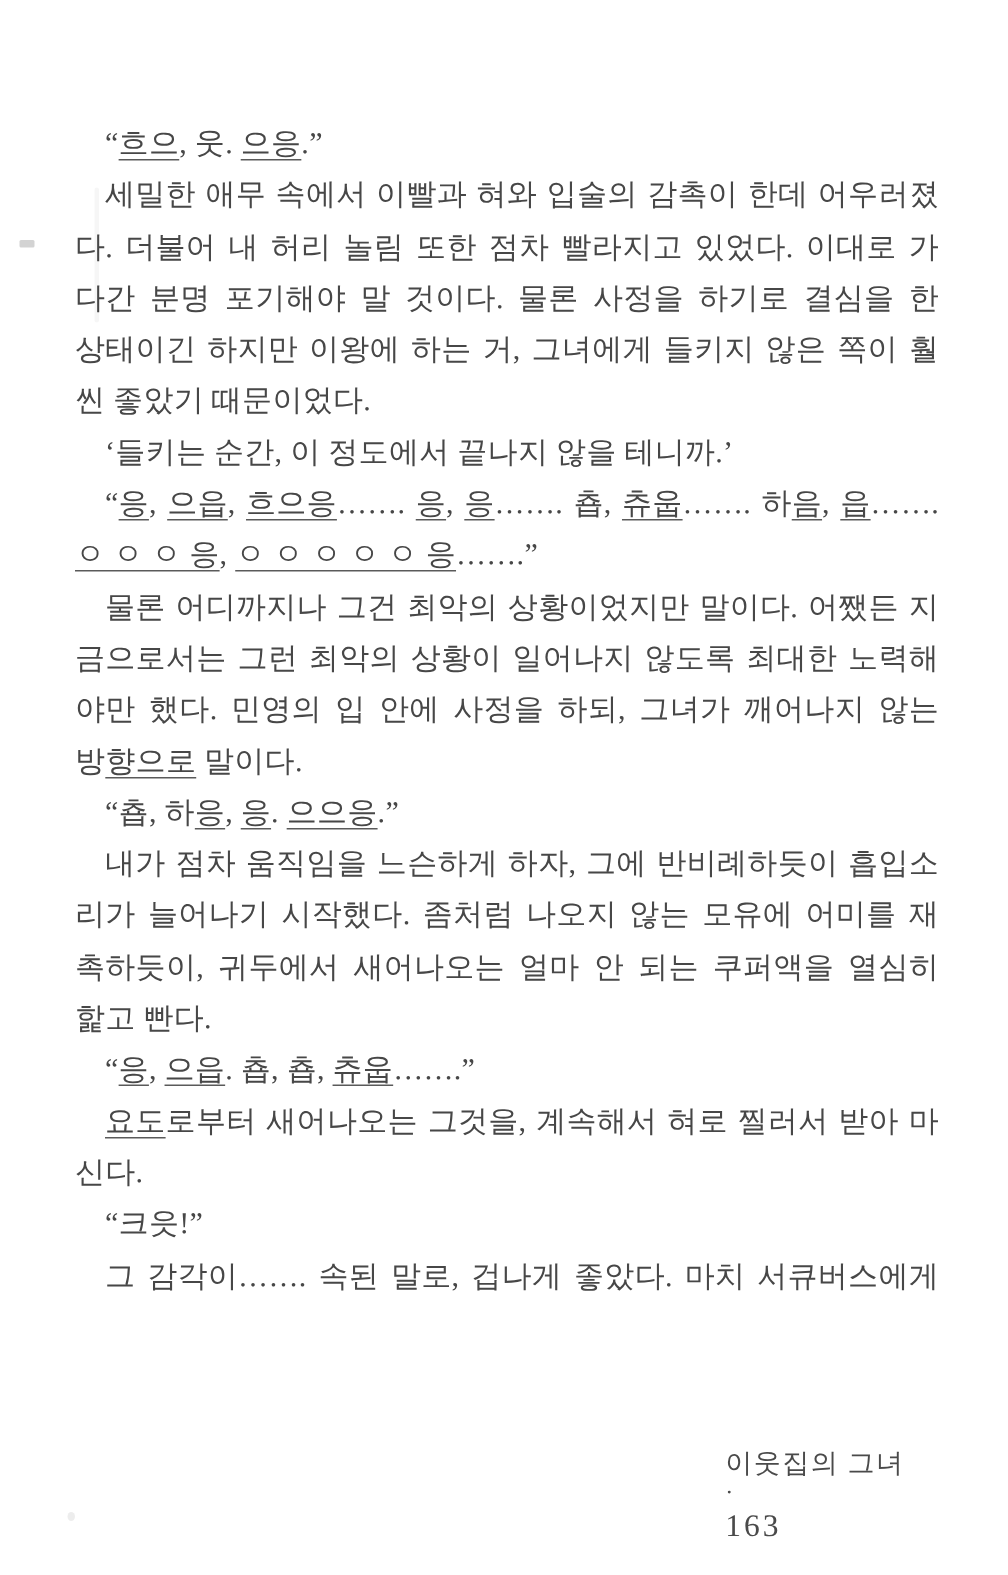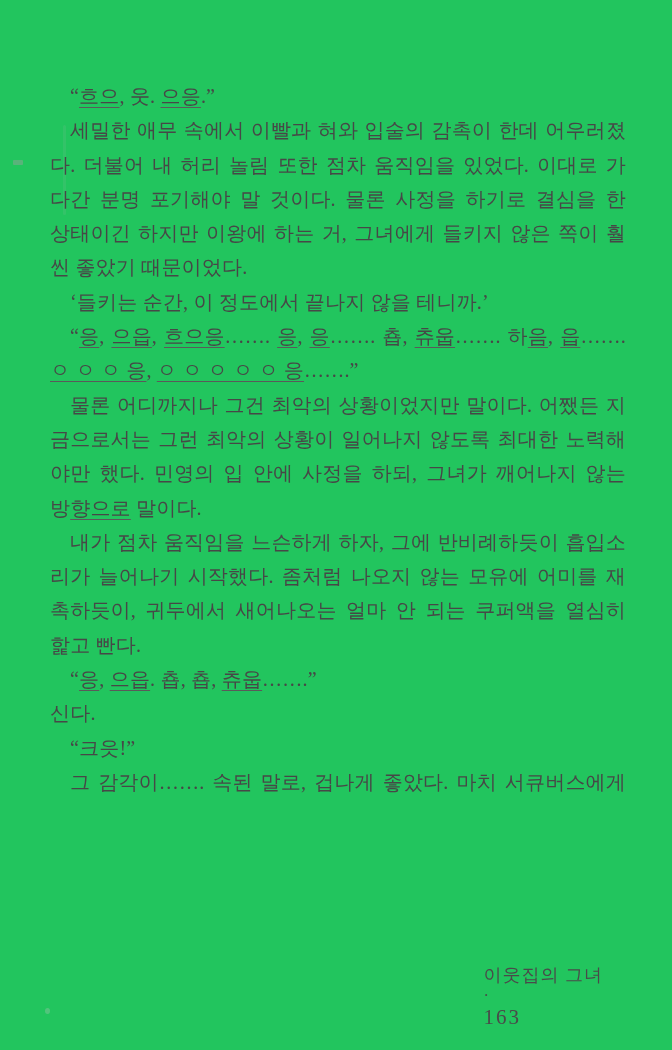--- a/index.html
+++ b/index.html
@@ -1,18 +1,18 @@
 <!DOCTYPE html>
 <html><head>
 <meta charset="utf-8">
 <style>
   html,body{margin:0;padding:0;background:#e9e9e7;}
   .page{
     position:relative;width:672px;height:1050px;margin:0 auto;
-    background:#22c55e;overflow:hidden;
+    background:#ffffff;overflow:hidden;
     font-family:"Liberation Serif","DejaVu Serif",serif;
     color:#474747;
     -webkit-font-smoothing:antialiased;
   }
   .text-block{
     position:absolute;left:50px;top:79px;width:576px;
     font-size:20px;line-height:34.3px;
     letter-spacing:0.2px;
   }
   .paragraph{margin:0;}
@@ -47,48 +47,52 @@
   <div class="art1"></div>
   <div class="art2"></div>
   <div class="art3"></div>
 
   <div class="text-block">
       <div class="paragraph">
         <div class="line nj ind"><span>“</span><span class="u">흐으</span><span>, 웃. </span><span class="u">으응</span><span>.”</span></div>
       </div>
       <div class="paragraph">
         <div class="line ind"><span>세밀한 애무 속에서 이빨과 혀와 입술의 감촉이 한데 어우러졌</span></div>
-        <div class="line"><span>다. 더불어 내 허리 놀림 또한 점차 움직임을 있었다. 이대로 가</span></div>
+        <div class="line"><span>다. 더불어 내 허리 놀림 또한 점차 빨라지고 있었다. 이대로 가</span></div>
         <div class="line"><span>다간 분명 포기해야 말 것이다. 물론 사정을 하기로 결심을 한</span></div>
         <div class="line"><span>상태이긴 하지만 이왕에 하는 거, 그녀에게 들키지 않은 쪽이 훨</span></div>
         <div class="line nj"><span>씬 좋았기 때문이었다.</span></div>
       </div>
       <div class="paragraph">
         <div class="line nj ind"><span>‘들키는 순간, 이 정도에서 끝나지 않을 테니까.’</span></div>
       </div>
       <div class="paragraph">
         <div class="line ind"><span>“</span><span class="u">응</span><span>, </span><span class="u">으읍</span><span>, </span><span class="u">흐으응</span><span>……. </span><span class="u">응</span><span>, </span><span class="u">응</span><span>……. 춉, </span><span class="u">츄웁</span><span>……. 하</span><span class="u">음</span><span>, </span><span class="u">읍</span><span>…….</span></div>
         <div class="line nj"><span class="u">ㅇ ㅇ ㅇ 응</span><span>, </span><span class="u">ㅇ ㅇ ㅇ ㅇ ㅇ 응</span><span>…….”</span></div>
       </div>
       <div class="paragraph">
         <div class="line ind"><span>물론 어디까지나 그건 최악의 상황이었지만 말이다. 어쨌든 지</span></div>
         <div class="line"><span>금으로서는 그런 최악의 상황이 일어나지 않도록 최대한 노력해</span></div>
         <div class="line"><span>야만 했다. 민영의 입 안에 사정을 하되, 그녀가 깨어나지 않는</span></div>
         <div class="line nj"><span>방</span><span class="u">향으로</span><span> 말이다.</span></div>
       </div>
       <div class="paragraph">
+        <div class="line nj ind"><span>“춉, 하</span><span class="u">응</span><span>, </span><span class="u">응</span><span>. </span><span class="u">으으응</span><span>.”</span></div>
+      </div>
+      <div class="paragraph">
         <div class="line ind"><span>내가 점차 움직임을 느슨하게 하자, 그에 반비례하듯이 흡입소</span></div>
         <div class="line"><span>리가 늘어나기 시작했다. 좀처럼 나오지 않는 모유에 어미를 재</span></div>
         <div class="line"><span>촉하듯이, 귀두에서 새어나오는 얼마 안 되는 쿠퍼액을 열심히</span></div>
         <div class="line nj"><span>핥고 빤다.</span></div>
       </div>
       <div class="paragraph">
         <div class="line nj ind"><span>“</span><span class="u">응</span><span>, </span><span class="u">으읍</span><span>. 춉, 춉, </span><span class="u">츄웁</span><span>…….”</span></div>
       </div>
       <div class="paragraph">
+        <div class="line ind"><span class="u">요도</span><span>로부터 새어나오는 그것을, 계속해서 혀로 찔러서 받아 마</span></div>
         <div class="line nj"><span>신다.</span></div>
       </div>
       <div class="paragraph">
         <div class="line nj ind"><span>“크읏!”</span></div>
       </div>
       <div class="paragraph">
         <div class="line ind"><span>그 감각이……. 속된 말로, 겁나게 좋았다. 마치 서큐버스에게</span></div>
       </div>
     </div>
 

